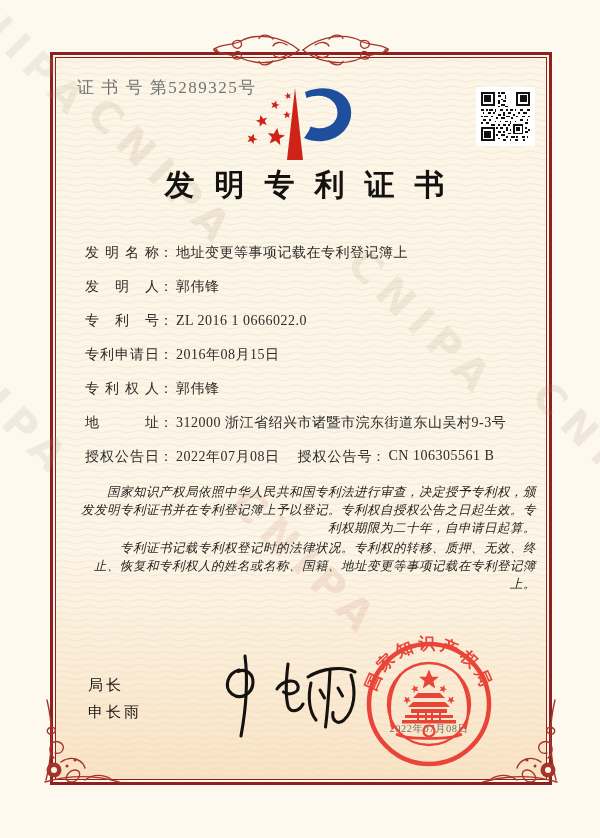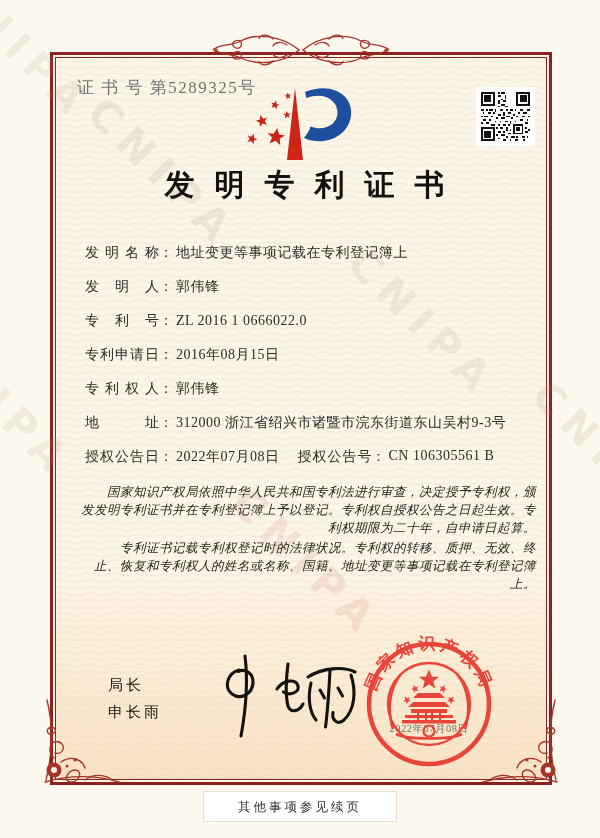--- a/index.html
+++ b/index.html
@@ -41,21 +41,21 @@
   .colon { flex:0 0 auto; }
   .fvalue { margin-left:3px; letter-spacing:0.5px; white-space:nowrap; }
   .pair2 { display:flex; margin-left:18px; }
   
   .body-text { position:absolute; left:72px; top:484px; width:464px; z-index:2;
     font-size:12.5px; font-style:italic; line-height:1.42; color:#26231f; }
   .body-text p { text-indent:2em; margin-bottom:3px; letter-spacing:0.5px;text-align:right; }
   
   .director { position:absolute; left:88px; top:676px; z-index:2;
     font-family:"Liberation Sans","DejaVu Sans",sans-serif; font-size:15px; letter-spacing:3px; color:#17150f; }
-  .director div { margin-bottom:8px;margin-left:20px; }
+  .director div { margin-bottom:8px; }
   .sig { position:absolute; left:208px; top:650px; width:152px; height:96px; z-index:2; }
   .seal { position:absolute; left:363px; top:638px; width:132px; height:132px; z-index:3; }
   
   .page-info { position:absolute; left:50px; top:752px; width:502px; z-index:2;
     text-align:center; font-size:11.5px; letter-spacing:2px; color:#3a362f; }
   .cont-box { position:absolute; left:50%; transform:translateX(-50%); top:791px; z-index:2;
     width:194px; height:31px; background:#ffffff; border:1px solid #e5dfd1;
     text-align:center; line-height:30px; font-size:12.5px; letter-spacing:3px; color:#33302a; }
   
   .orn-top { position:absolute; left:211px; top:31px; width:180px; height:40px; z-index:2; }
@@ -295,17 +295,14 @@
         </g>
         <circle cx="0" cy="27" r="5.5" fill="none" stroke="#e8372c" stroke-width="2.2"></circle>
         <path d="M-36,25 C-42,6 -40,-15 -28,-30" fill="none" stroke="#e8372c" stroke-width="2.6"></path>
         <path d="M36,25 C42,6 40,-15 28,-30" fill="none" stroke="#e8372c" stroke-width="2.6"></path>
         <path d="M-33,30 C-22,36 22,36 33,30" fill="none" stroke="#e8372c" stroke-width="2.6"></path>
       </g>
     </g>
   </svg>
 
 
-  <div class="cont-box">
-    <span>其他事项参见续页</span>
-  </div>
 
 </div>
 
 </body></html>

